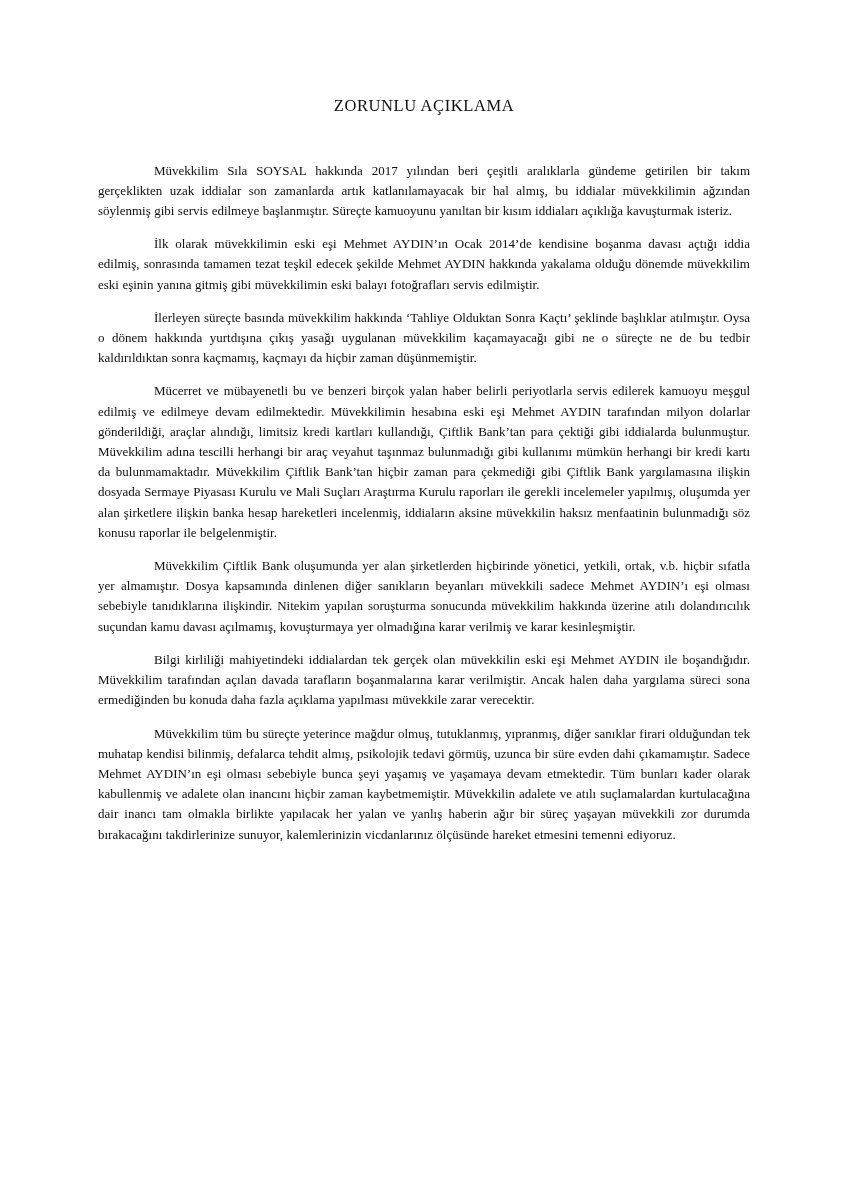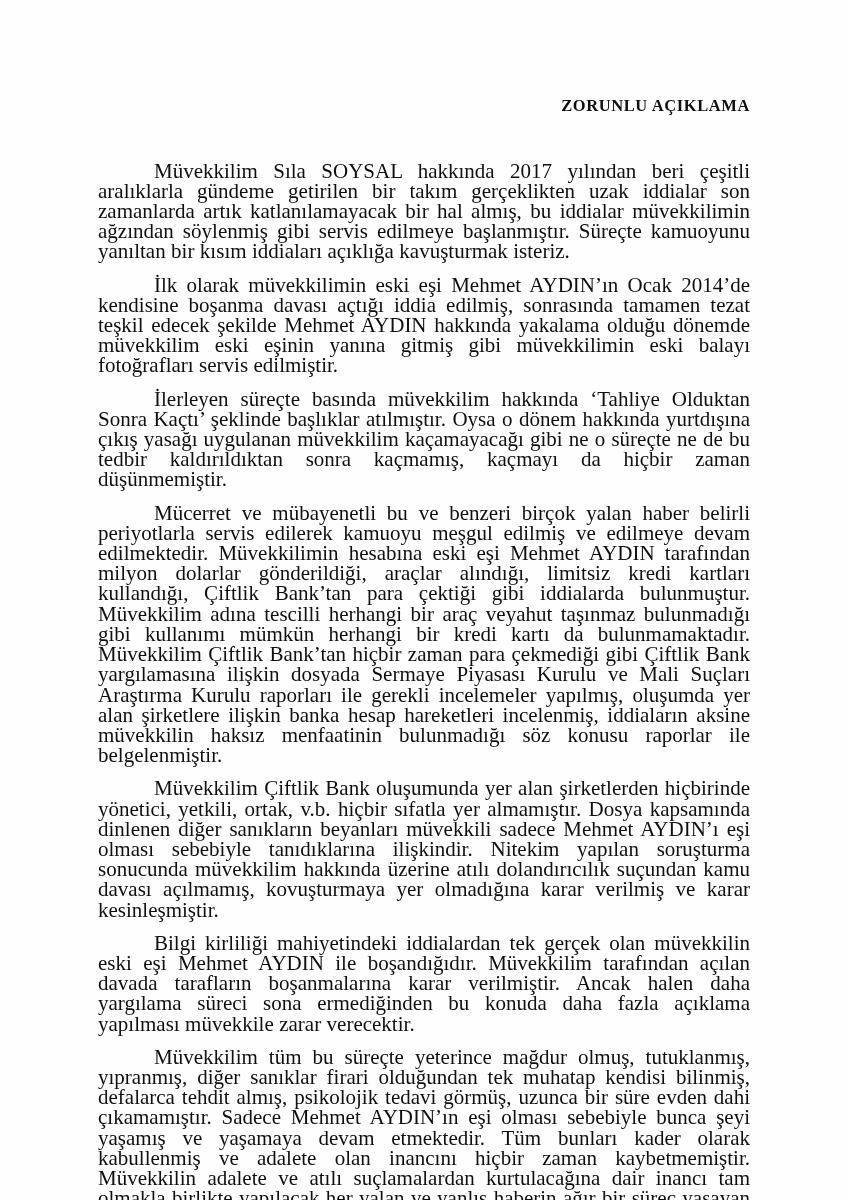--- a/index.html
+++ b/index.html
@@ -22,29 +22,29 @@
     background: #fefefe;
     box-sizing: border-box;
   }
   .doc-body {
     position: absolute;
     left: 98px;
     top: 96px;
     width: 652px;
   }
   .doc-title {
-    text-align: right;
+    text-align: center;
     font-size: 16.5px;
     letter-spacing: 0.6px;
-    font-weight: bold;
+    font-weight: normal;
     margin: 0 0 44px 0;
     line-height: 1.25;
   }
   .para {
-    font-size: 21px;
+    font-size: 13px;
     line-height: 20.2px;
     text-align: justify;
     text-justify: inter-word;
     text-indent: 56px;
     margin: 0 0 13px 0;
     word-spacing: 0.2px;
     hyphens: none;
   }
   .para:last-child {
     margin-bottom: 0;

